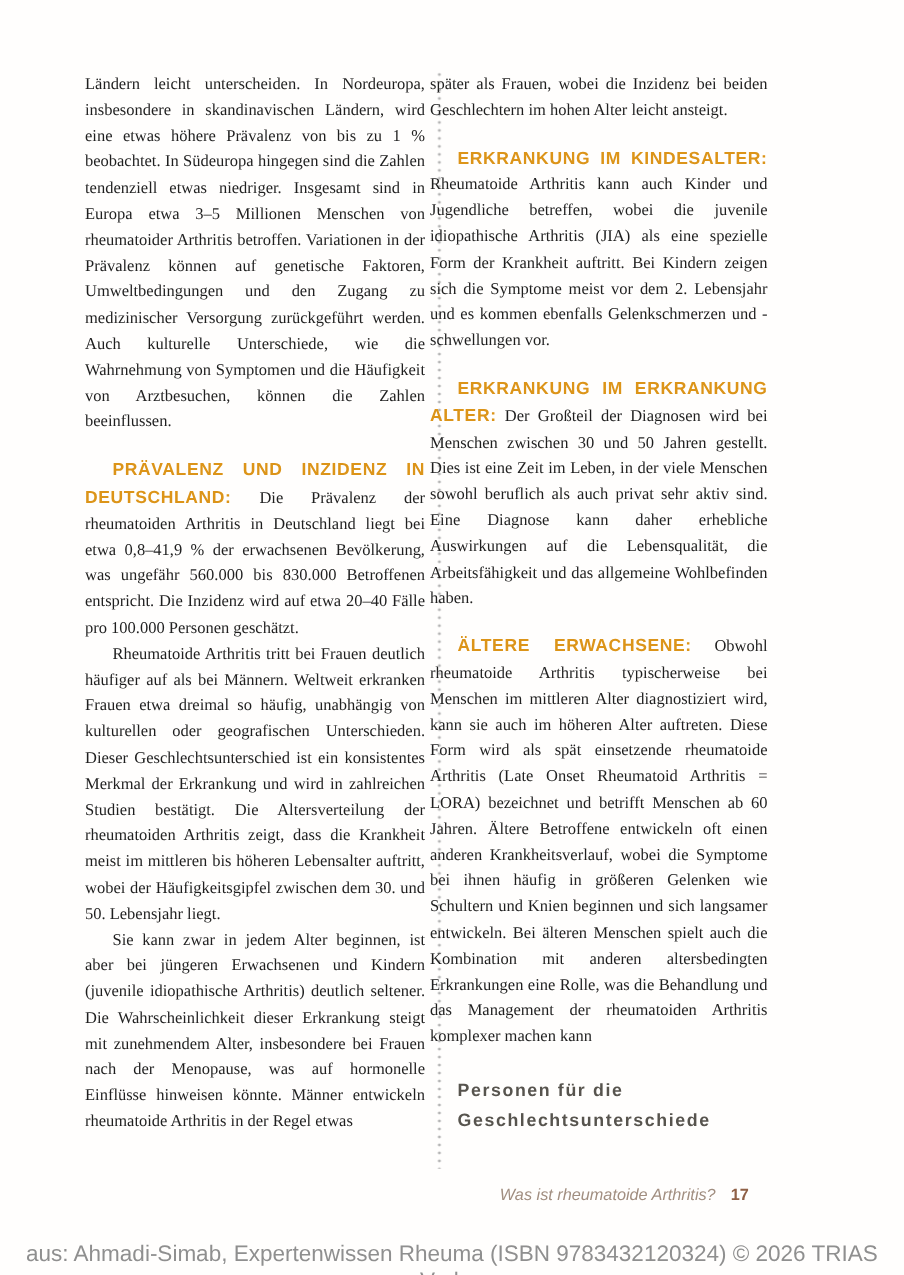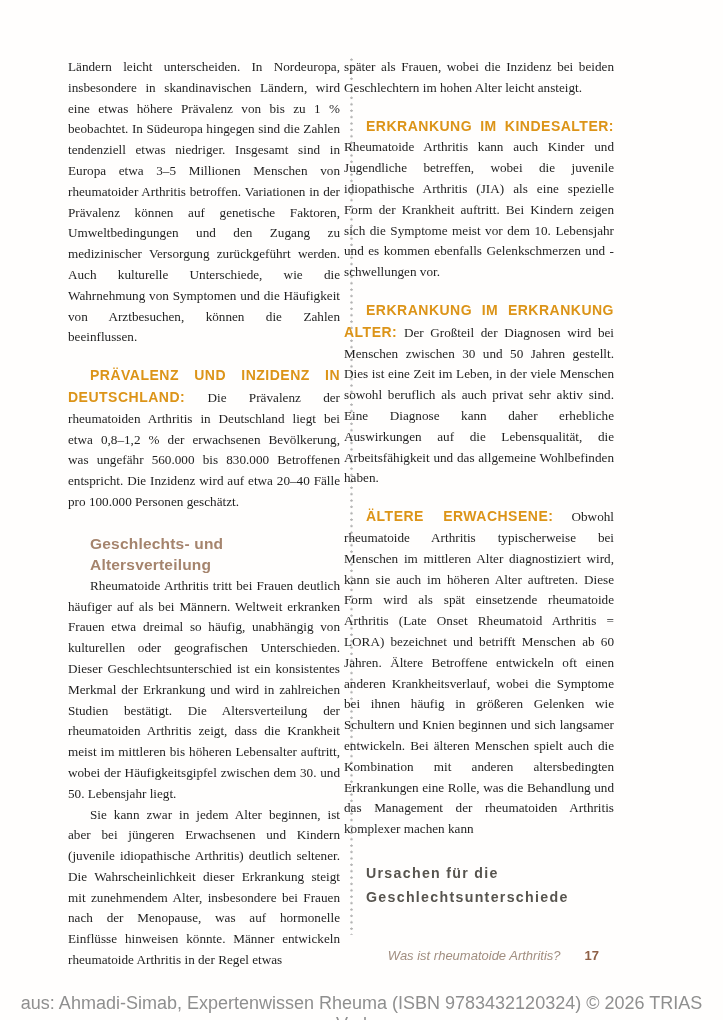--- a/index.html
+++ b/index.html
@@ -83,21 +83,21 @@
   .footer {
     position: absolute;
     top: 948px;
     left: 365px;
     width: 270px;
     box-sizing: border-box;
     padding-right: 36px;
     display: flex;
     justify-content: flex-end;
     align-items: baseline;
-    gap: 24px;
+    gap: 12px;
     font-family: "Liberation Sans", sans-serif;
     font-size: 13px;
   }
   .running-title {
     font-style: italic;
     color: var(--c-footer-title);
     white-space: nowrap;
   }
   .page-number {
     font-weight: 700;
@@ -119,51 +119,50 @@
 </head>
 <body>
 
 <div class="page" style="--c-orange: #dc9418; --c-brown: #a5846d; --c-gray-head: #57544e; --c-footer-title: #a18e80; --c-page-num: #8f6046; --c-credit: #8f8f8f; color: rgb(31, 31, 31);">
 
   <div class="col col-left">
     <p class="para">Ländern leicht unterscheiden. In Nordeuropa, insbesondere in skandinavischen Ländern, wird eine etwas höhere Prävalenz von bis zu 1 % beobachtet. In Südeuropa hingegen sind die Zahlen tendenziell etwas niedriger. Insgesamt sind in Europa etwa 3–5 Millionen Menschen von rheumatoider Arthritis betroffen. Variationen in der Prävalenz können auf genetische Faktoren, Umweltbedingungen und den Zugang zu medizinischer Versorgung zurückgeführt werden. Auch kulturelle Unterschiede, wie die Wahrnehmung von Symptomen und die Häufigkeit von Arztbesuchen, können die Zahlen beeinflussen.</p>
 
     <p class="para gap indent">
       <span class="runin-head">PRÄVALENZ UND INZIDENZ IN DEUTSCHLAND:</span>
-      <span>Die Prävalenz der rheumatoiden Arthritis in Deutschland liegt bei etwa 0,8–1,2 % der erwachsenen Bevölkerung, was ungefähr 560.000 bis 830.000 Betroffenen entspricht. Die Inzidenz wird auf etwa 20–40 Fälle pro 100.000 Personen geschätzt.</span>
+      <span>Die Prävalenz der rheumatoiden Arthritis in Deutschland liegt bei etwa 0,8–41,9 % der erwachsenen Bevölkerung, was ungefähr 560.000 bis 830.000 Betroffenen entspricht. Die Inzidenz wird auf etwa 20–40 Fälle pro 100.000 Personen geschätzt.</span>
     </p>
 
-    <h2 class="sec-head-brown">Geschlechts- und Altersverteilung</h2>
 
     <p class="para indent">Rheumatoide Arthritis tritt bei Frauen deutlich häufiger auf als bei Männern. Weltweit erkranken Frauen etwa dreimal so häufig, unabhängig von kulturellen oder geografischen Unterschieden. Dieser Geschlechtsunterschied ist ein konsistentes Merkmal der Erkrankung und wird in zahlreichen Studien bestätigt. Die Altersverteilung der rheumatoiden Arthritis zeigt, dass die Krankheit meist im mittleren bis höheren Lebensalter auftritt, wobei der Häufigkeitsgipfel zwischen dem 30. und 50. Lebensjahr liegt.</p>
 
     <p class="para indent">Sie kann zwar in jedem Alter beginnen, ist aber bei jüngeren Erwachsenen und Kindern (juvenile idiopathische Arthritis) deutlich seltener. Die Wahrscheinlichkeit dieser Erkrankung steigt mit zunehmendem Alter, insbesondere bei Frauen nach der Menopause, was auf hormonelle Einflüsse hinweisen könnte. Männer entwickeln rheumatoide Arthritis in der Regel etwas</p>
   </div>
 
   <div class="divider"></div>
 
   <div class="col col-right">
     <p class="para">später als Frauen, wobei die Inzidenz bei beiden Geschlechtern im hohen Alter leicht ansteigt.</p>
 
     <p class="para gap indent">
       <span class="runin-head">ERKRANKUNG IM KINDESALTER:</span>
-      <span>Rheumatoide Arthritis kann auch Kinder und Jugendliche betreffen, wobei die juvenile idiopathische Arthritis (JIA) als eine spezielle Form der Krankheit auftritt. Bei Kindern zeigen sich die Symptome meist vor dem 10. Lebensjahr und es kommen ebenfalls Gelenkschmerzen und -schwellungen vor.</span>
+      <span>Rheumatoide Arthritis kann auch Kinder und Jugendliche betreffen, wobei die juvenile idiopathische Arthritis (JIA) als eine spezielle Form der Krankheit auftritt. Bei Kindern zeigen sich die Symptome meist vor dem 2. Lebensjahr und es kommen ebenfalls Gelenkschmerzen und -schwellungen vor.</span>
     </p>
 
     <p class="para gap indent">
       <span class="runin-head">ERKRANKUNG IM ERKRANKUNG ALTER:</span>
       <span>Der Großteil der Diagnosen wird bei Menschen zwischen 30 und 50 Jahren gestellt. Dies ist eine Zeit im Leben, in der viele Menschen sowohl beruflich als auch privat sehr aktiv sind. Eine Diagnose kann daher erhebliche Auswirkungen auf die Lebensqualität, die Arbeitsfähigkeit und das allgemeine Wohlbefinden haben.</span>
     </p>
 
     <p class="para gap indent">
       <span class="runin-head">ÄLTERE ERWACHSENE:</span>
       <span>Obwohl rheumatoide Arthritis typischerweise bei Menschen im mittleren Alter diagnostiziert wird, kann sie auch im höheren Alter auftreten. Diese Form wird als spät einsetzende rheumatoide Arthritis (Late Onset Rheumatoid Arthritis = LORA) bezeichnet und betrifft Menschen ab 60 Jahren. Ältere Betroffene entwickeln oft einen anderen Krankheitsverlauf, wobei die Symptome bei ihnen häufig in größeren Gelenken wie Schultern und Knien beginnen und sich langsamer entwickeln. Bei älteren Menschen spielt auch die Kombination mit anderen altersbedingten Erkrankungen eine Rolle, was die Behandlung und das Management der rheumatoiden Arthritis komplexer machen kann</span>
     </p>
 
-    <h2 class="sec-head-gray">Ursachen für die Geschlechtsunterschiede</h2>
+    <h2 class="sec-head-gray">Personen für die Geschlechtsunterschiede</h2>
 
   </div>
 
   <div class="footer">
     <span class="running-title">Was ist rheumatoide Arthritis?</span>
     <span class="page-number">17</span>
   </div>
 
   <div class="credit">aus: Ahmadi-Simab, Expertenwissen Rheuma (ISBN 9783432120324) © 2026 TRIAS Verlag</div>
 

